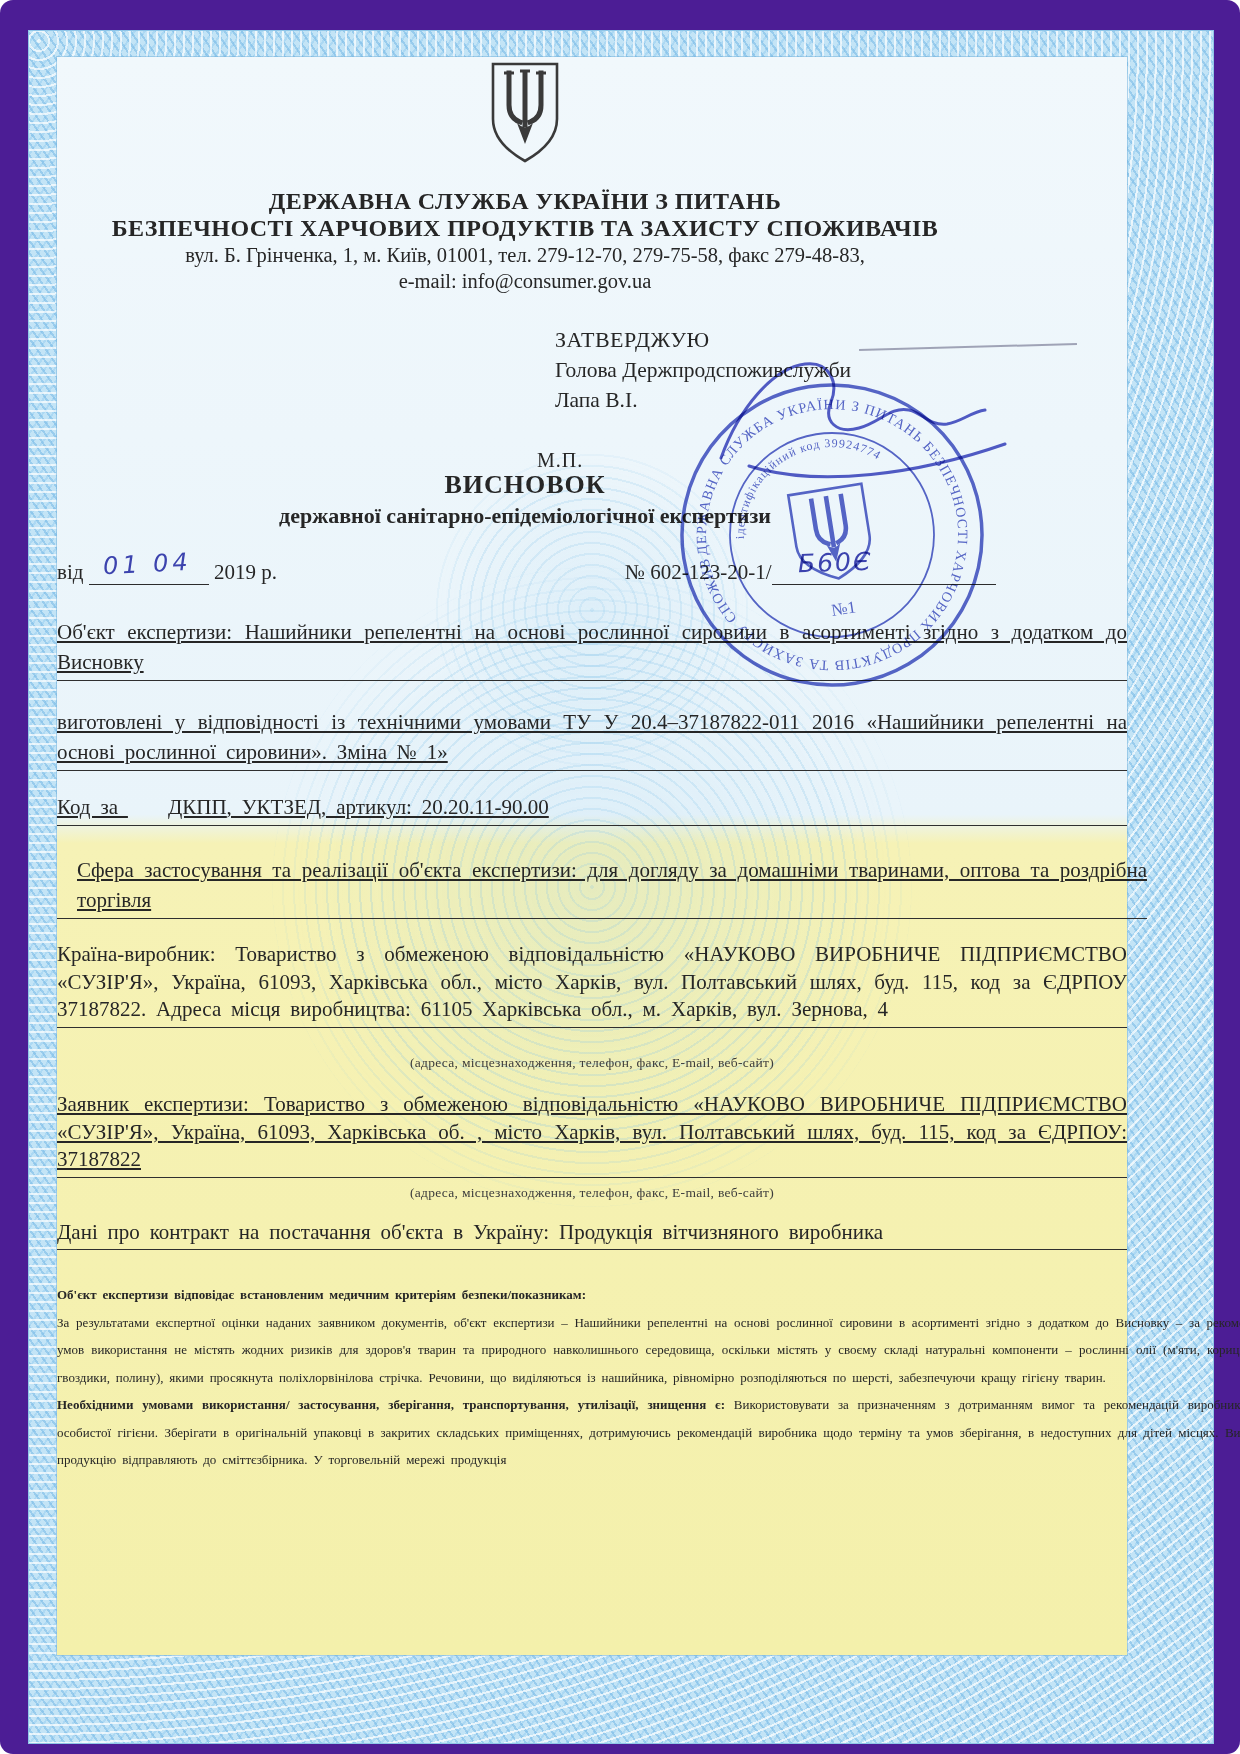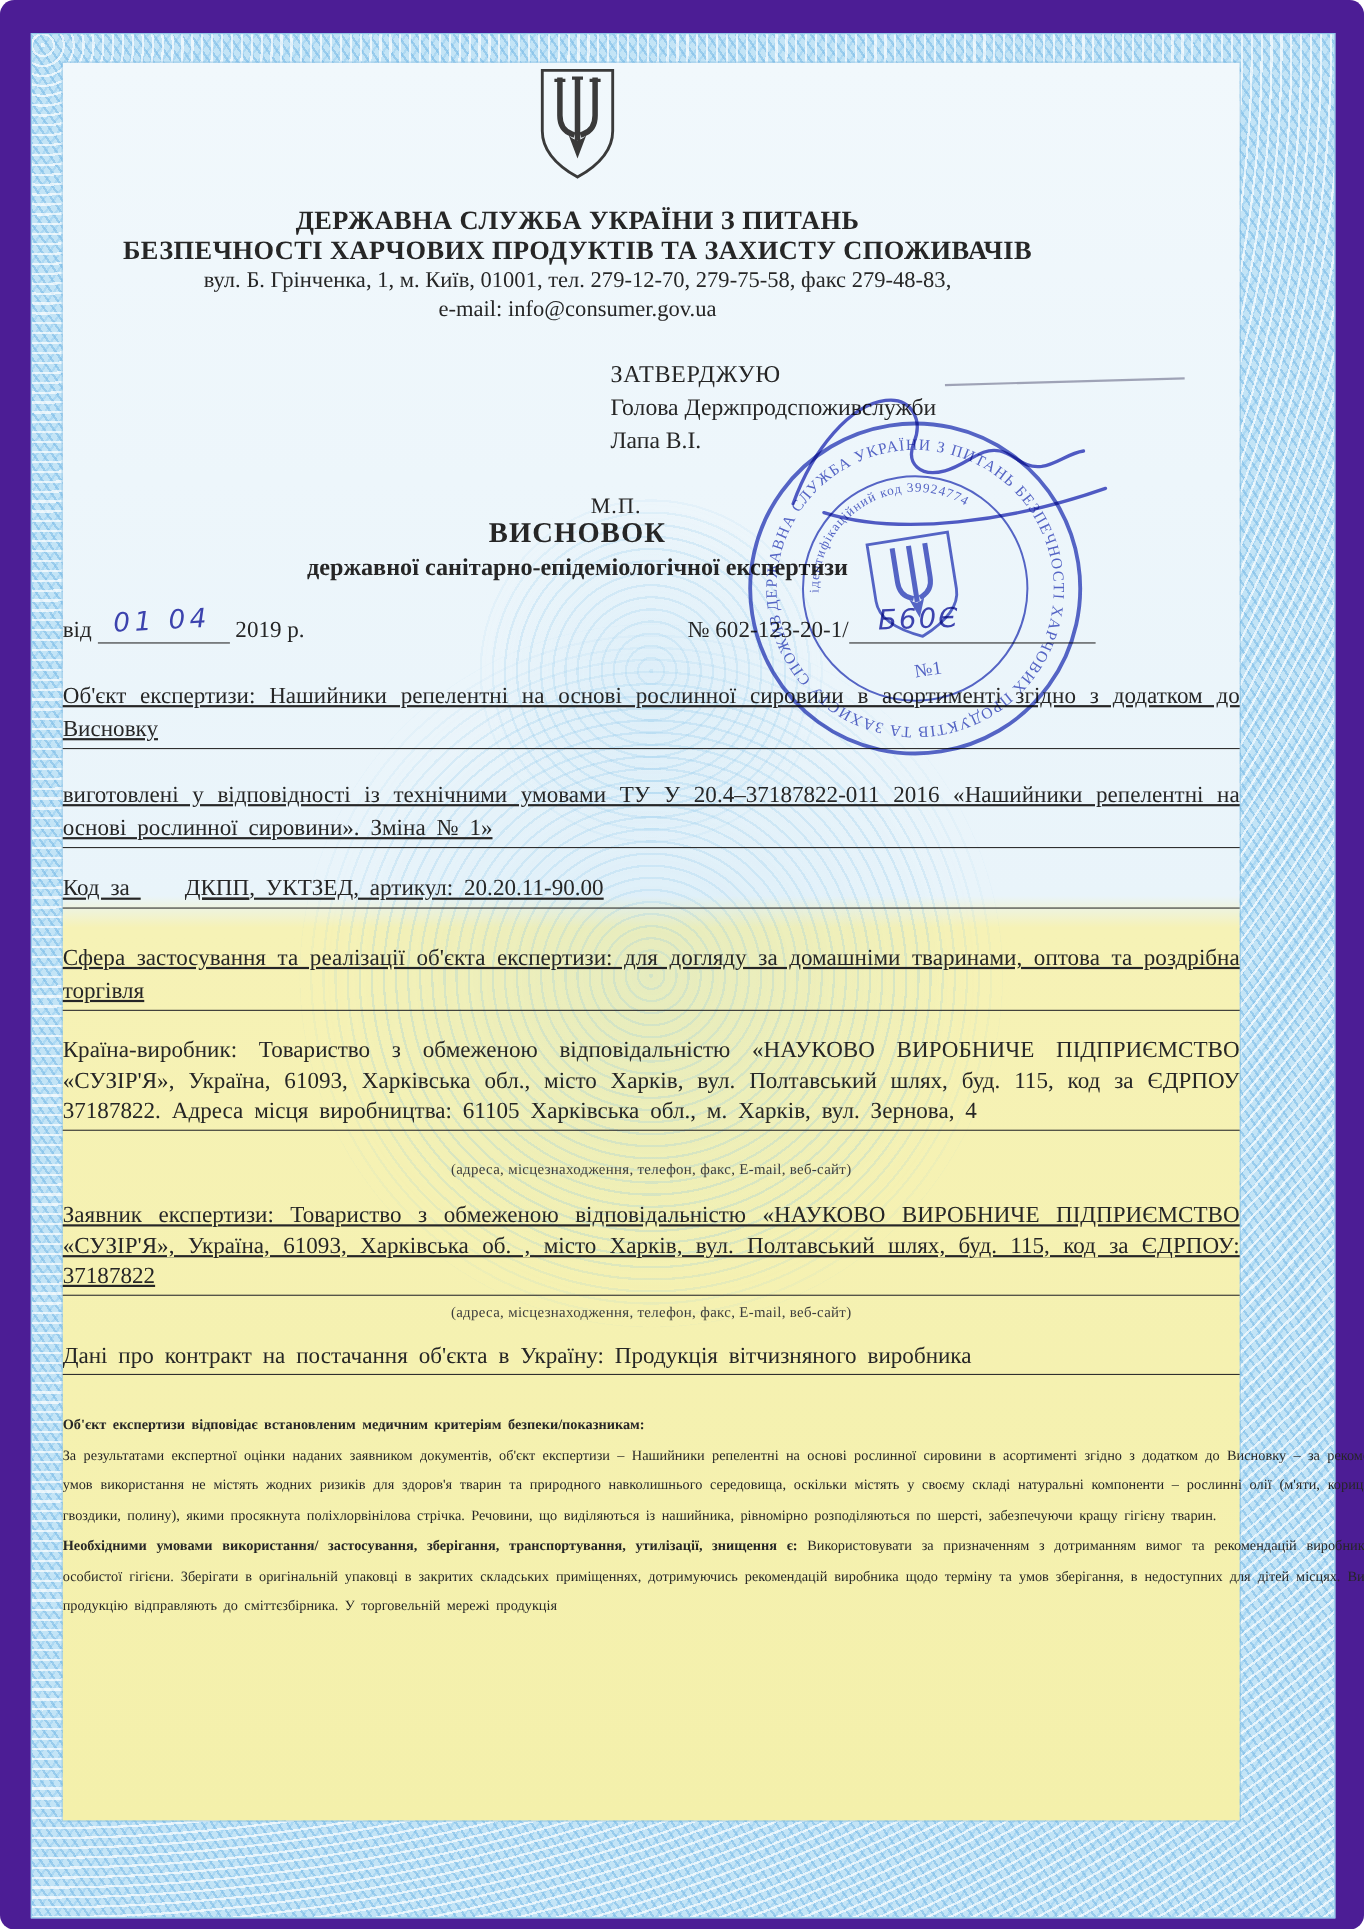--- a/index.html
+++ b/index.html
@@ -137,21 +137,21 @@
         </span>
       </span>
     </div>
 
     <div class="abs sec lh30" style="top:560px;">Об'єкт експертизи: Нашийники репелентні на основі рослинної сировини в асортименті згідно з додатком до Висновку</div>
 
     <div class="abs sec lh30" style="top:650px;">виготовлені у відповідності із технічними умовами ТУ У 20.4–37187822-011 2016 «Нашийники репелентні на основі рослинної сировини». Зміна № 1»</div>
 
     <div class="abs sec lh30" style="top:735px;"><span>Код за </span><span class="u">ДКПП</span><span>, УКТЗЕД, артикул: 20.20.11-90.00</span></div>
 
-    <div class="abs sec lh30" style="top:798px;">Сфера застосування та реалізації об'єкта експертизи:  для догляду за домашніми тваринами, оптова та роздрібна торгівля</div>
+    <div class="abs sec lh30" style="top:798px;padding-left:20px;">Сфера застосування та реалізації об'єкта експертизи:  для догляду за домашніми тваринами, оптова та роздрібна торгівля</div>
 
     <div class="abs sec lh27" style="top:884px;">Країна-виробник: Товариство з обмеженою відповідальністю «НАУКОВО ВИРОБНИЧЕ ПІДПРИЄМСТВО «СУЗІР'Я», Україна, 61093, Харківська обл., місто Харків, вул. Полтавський шлях, буд. 115, код за ЄДРПОУ 37187822. Адреса місця виробництва: 61105 Харківська обл., м. Харків, вул. Зернова, 4</div>
     <div class="abs caption" style="top:998px;">(адреса, місцезнаходження, телефон, факс, E-mail, веб-сайт)</div>
 
     <div class="abs sec lh27" style="top:1034px;text-decoration:underline;">Заявник експертизи: Товариство з обмеженою відповідальністю «НАУКОВО ВИРОБНИЧЕ ПІДПРИЄМСТВО «СУЗІР'Я», Україна, 61093, Харківська об. , місто Харків, вул. Полтавський шлях, буд. 115, код за ЄДРПОУ: 37187822</div>
     <div class="abs caption" style="top:1128px;">(адреса, місцезнаходження, телефон, факс, E-mail, веб-сайт)</div>
 
     <div class="abs sec lh28" style="top:1161px;">Дані про контракт на постачання об'єкта в Україну: Продукція вітчизняного виробника</div>
 
     <div class="abs conclusion">

